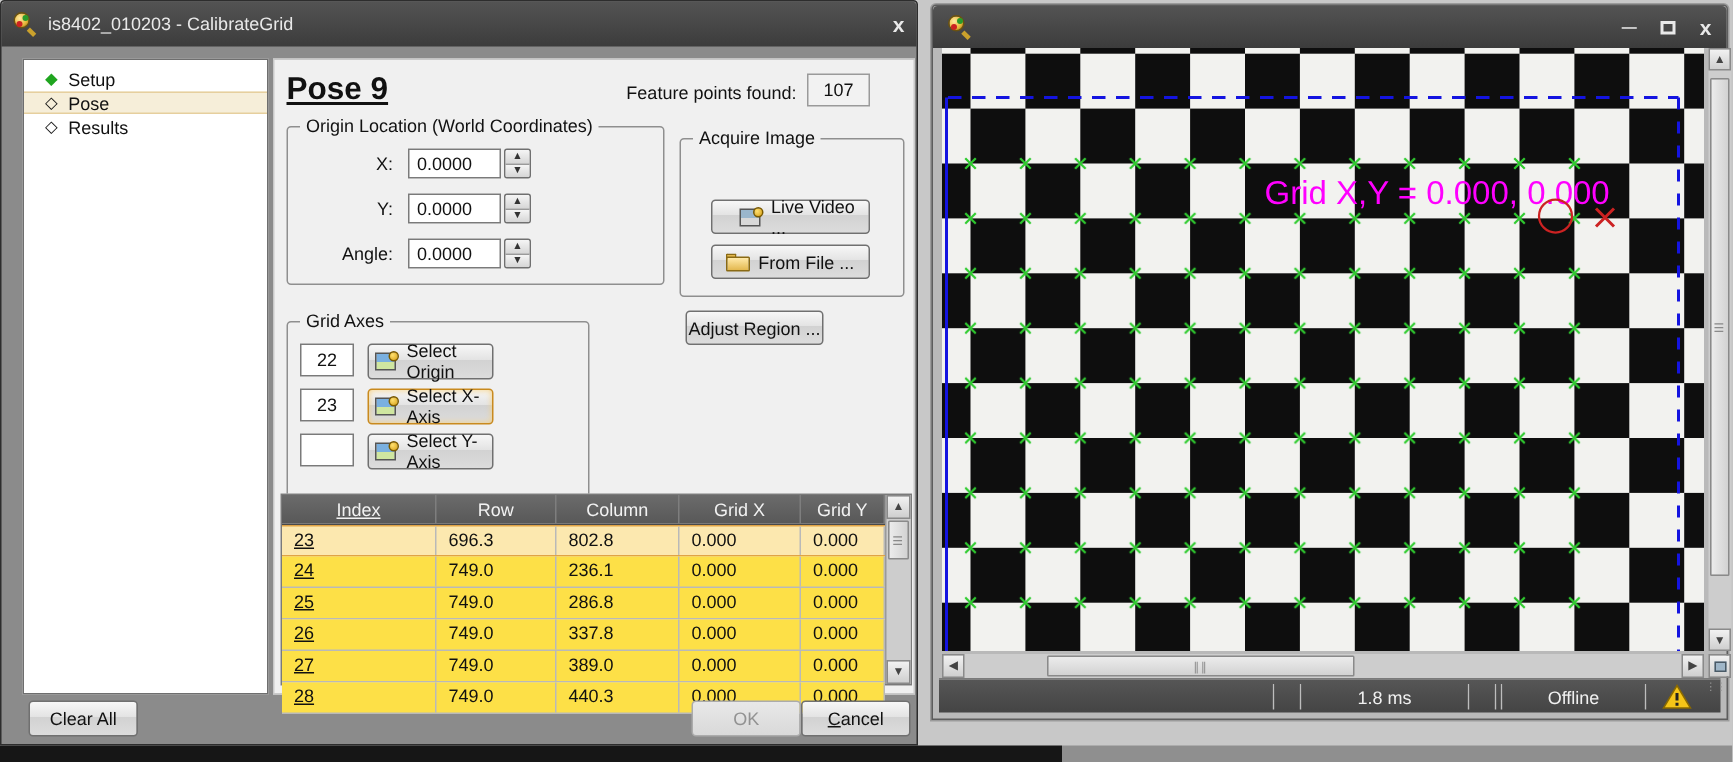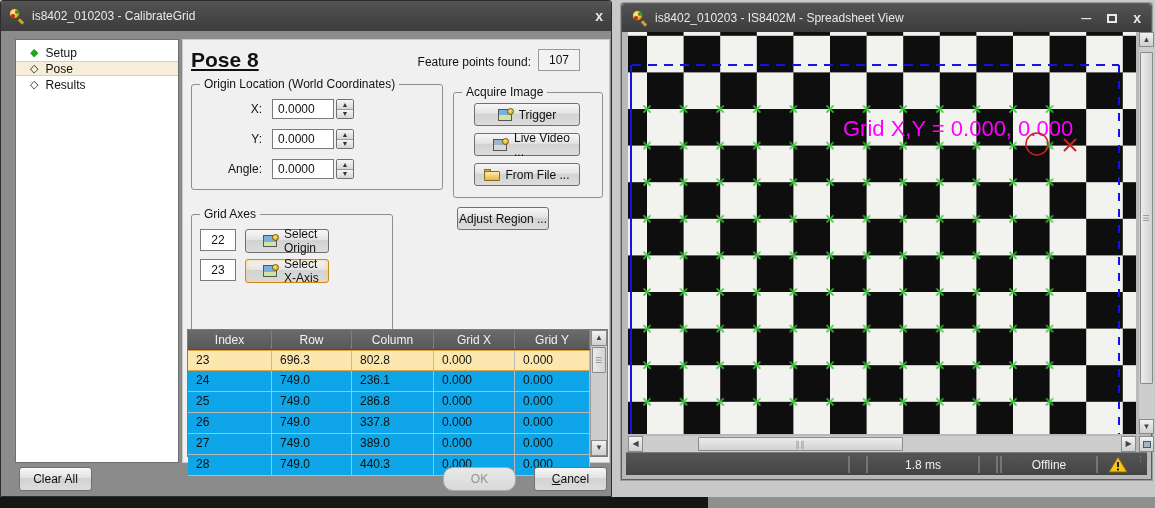--- a/index.html
+++ b/index.html
@@ -57,30 +57,30 @@
   #fp-label { position:absolute; left:218px; top:15px; width:130px; text-align:right; }
   #fp-value { position:absolute; left:355px; top:9px; width:42px; height:22px; background:#f2f2f2; border:1px solid #9a9a9a; justify-content:center; }
   .form-row { position:absolute; display:flex; align-items:center; }
   .form-row .lbl { width:60px; text-align:right; margin-right:10px; }
   .form-row .field { width:62px; height:20px; margin-right:2px; }
   
   .acq-btn { position:absolute; left:20px; width:106px; height:23px; }
   
   .axis-row { position:absolute; display:flex; align-items:flex-start; }
   .axis-row .field { width:36px; height:22px; justify-content:center; margin-right:9px; }
-  .axis-row .btn { width:84px; height:24px; justify-content:flex-start; padding-left:17px; }
+  .axis-row .btn { width:84px; height:24px; justify-content:flex-start; padding-left:4px; }
   
   #tbl { position:absolute; left:4px; top:289px; width:421px; height:128px; background:#fff; border:1px solid #7a7a7a; display:flex; }
   #tbl-main { flex:1; }
-  .trow { display:flex; height:21px; border-bottom:1px solid #b9b9b9; background:#0ea5e9; }
+  .trow { display:flex; height:21px; border-bottom:1px solid #b9b9b9; background:#fde047; }
   .trow.hdr { background:linear-gradient(#6b6b6b,#585858); color:#f2f2f2; height:20px; border-bottom:1px solid #4a4a4a; }
   .trow.sel { background:#fce8af; border-top:1px solid #e0a345; border-bottom:1px solid #e0a345; height:21px; }
   .tc { padding:2px 0 0 8px; border-right:1px solid #b9b9b9; overflow:hidden; }
   .trow.hdr .tc { border-right:1px solid #7e7e7e; padding:3px 0 0 0; text-align:center; }
-  .tc.c0{width:84px;} .tc.c1{width:80px;} .tc.c2{width:82px;} .tc.c3{width:81px;} .tc.c4{flex:1;}
+  .tc.c0{width:103px;text-decoration:underline;} .tc.c1{width:80px;} .tc.c2{width:82px;} .tc.c3{width:81px;} .tc.c4{flex:1;}
   #tbl-vsb { width:17px; border-left:1px solid #9a9a9a; background:#cdcdcd; display:flex; flex-direction:column; }
   #tbl-vsb .scroll-btn { height:16px; }
   #tbl-vsb .scroll-thumb { height:26px; margin:1px; }
   
   .dlg-btn { position:absolute; height:24px; width:73px; top:466px; }
 
   
   #win { position:absolute; left:621px; top:3px; width:531px; height:477px; background:#b9b9b9;
          border:1px solid #5d5d5d; border-radius:3px 3px 0 0; box-shadow:0 0 0 1px #9b9b9b; }
   #win .titlebar { padding:0 10px; }
@@ -134,21 +134,21 @@
         <span class="diamond">◇</span>
         <span>Pose</span>
       </div>
       <div class="tree-item">
         <span class="diamond">◇</span>
         <span>Results</span>
       </div>
     </div>
 
     <div id="panel">
-      <div id="pose-title">Pose  8</div>
+      <div id="pose-title">Pose  9</div>
       <div id="fp-label">Feature points found:</div>
       <div id="fp-value" class="field">107</div>
 
       <div class="group" style="left:8px; top:44px; width:252px; height:106px;">
         <span class="group-title">Origin Location (World Coordinates)</span>
         <div class="form-row" style="left:10px; top:14px;">
           <span class="lbl">X:</span>
           <span class="field">0.0000</span>
           <span class="spin" style="height:20px">
               <div>▲</div>
@@ -168,27 +168,20 @@
           <span class="field">0.0000</span>
           <span class="spin" style="height:20px">
               <div>▲</div>
               <div>▼</div>
             </span>
         </div>
       </div>
 
       <div class="group" style="left:270px; top:52px; width:150px; height:106px;">
         <span class="group-title">Acquire Image</span>
-        <div class="btn acq-btn" style="top:10px;">
-          <span class="pic-icon">
-              <span class="frame"></span>
-              <span class="note"></span>
-            </span>
-          <span>Trigger</span>
-        </div>
         <div class="btn acq-btn" style="top:40px;padding-left:18px;">
           <span class="pic-icon">
               <span class="frame" style="background:linear-gradient(#9ab6cc 55%,#d8d8d8 55%)"></span>
               <span class="note"></span>
             </span>
           <span>Live Video ...</span>
         </div>
         <div class="btn acq-btn" style="top:70px;">
           <span class="folder-icon">
               <span class="tab"></span>
@@ -217,20 +210,30 @@
         <div class="axis-row" style="left:8px; top:44px;">
           <span class="field">23</span>
           <span class="btn active-gold">
             <span class="pic-icon">
                 <span class="frame"></span>
                 <span class="note"></span>
               </span>
             <span>Select X-Axis</span>
           </span>
         </div>
+        <div class="axis-row" style="left:8px; top:74px;">
+          <span class="field"></span>
+          <span class="btn">
+            <span class="pic-icon">
+                <span class="frame"></span>
+                <span class="note"></span>
+              </span>
+            <span>Select Y-Axis</span>
+          </span>
+        </div>
       </div>
 
       <div id="tbl">
         <div id="tbl-main">
           <div class="trow hdr">
             <span class="tc c0">Index</span>
             <span class="tc c1">Row</span>
             <span class="tc c2">Column</span>
             <span class="tc c3">Grid X</span>
             <span class="tc c4">Grid Y</span>
@@ -287,37 +290,36 @@
         </div>
       </div>
     </div>
 
     <div class="btn dlg-btn" style="left:18px;">
       <span>Clear All</span>
     </div>
     <div class="btn dlg-btn disabled" style="left:370px;margin-top:35px;">
       <span>Calibrate</span>
     </div>
-    <div class="btn dlg-btn disabled" style="left:442px;border-radius:10px;">
+    <div class="btn dlg-btn disabled" style="left:460px;">
       <span>OK</span>
     </div>
     <div class="btn dlg-btn" style="left:533px;">
       <span style="display:inline-block" class="ul-first">Cancel</span>
     </div>
   </div>
 
   <div id="win">
     <div class="titlebar">
       <span class="appicon">
           <span class="lens"></span>
           <span class="handle"></span>
           <span class="dotr"></span>
           <span class="dotg"></span>
         </span>
-      <span>is8402_010203 - IS8402M - Spreadsheet View</span>
       <span id="win-btns">
         <span style="font-size:10px">—</span>
         <span style="display:inline-block;width:10px;height:9px;border:2px solid #e9e9e9"></span>
         <span class="win-x">x</span>
       </span>
     </div>
 
     <div id="client">
       <div id="imgarea">
         <svg width="508" height="402" viewBox="0 0 508 402">

